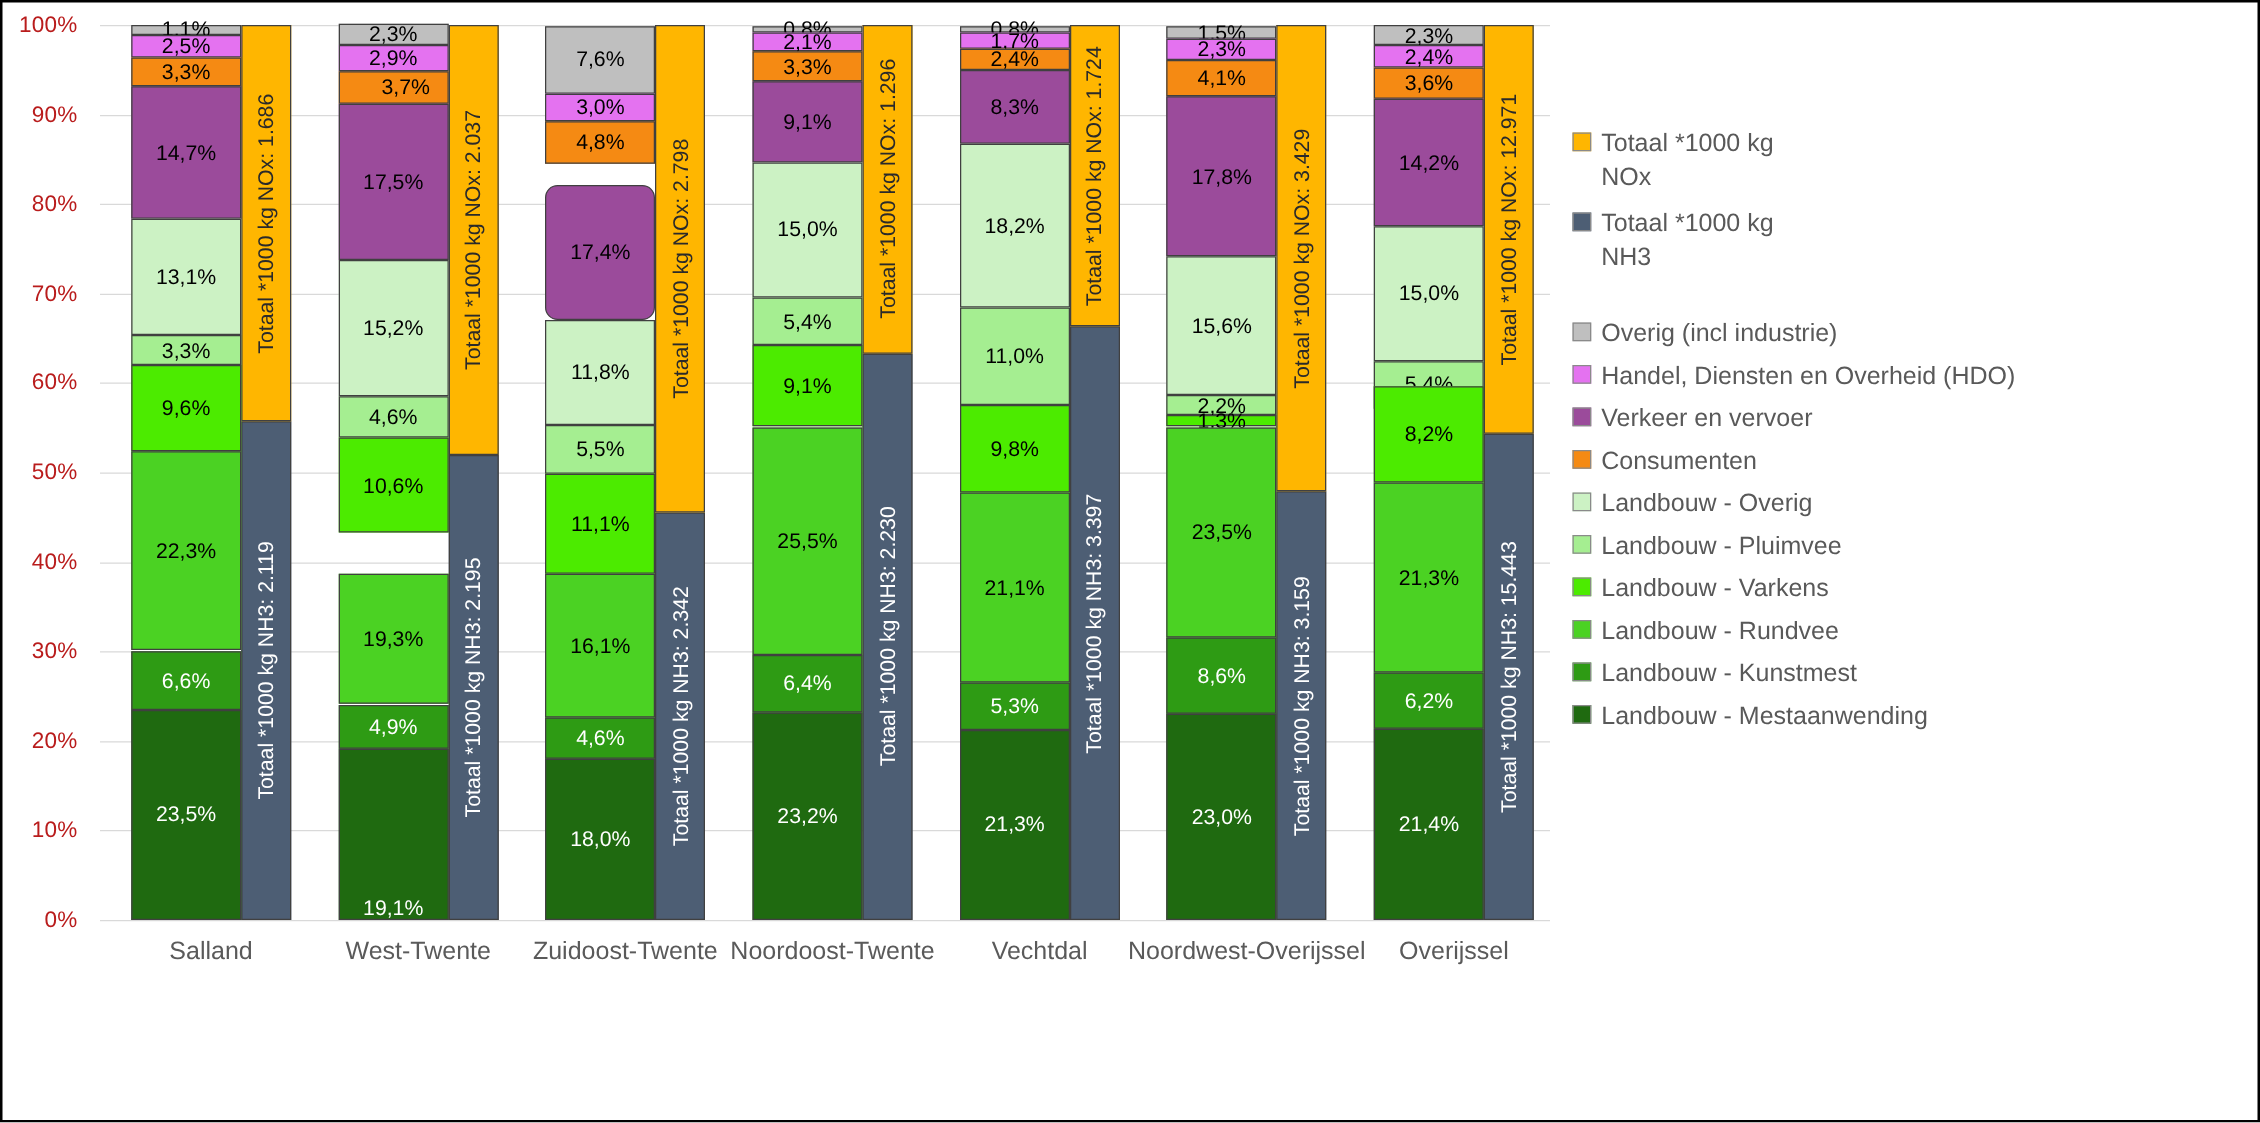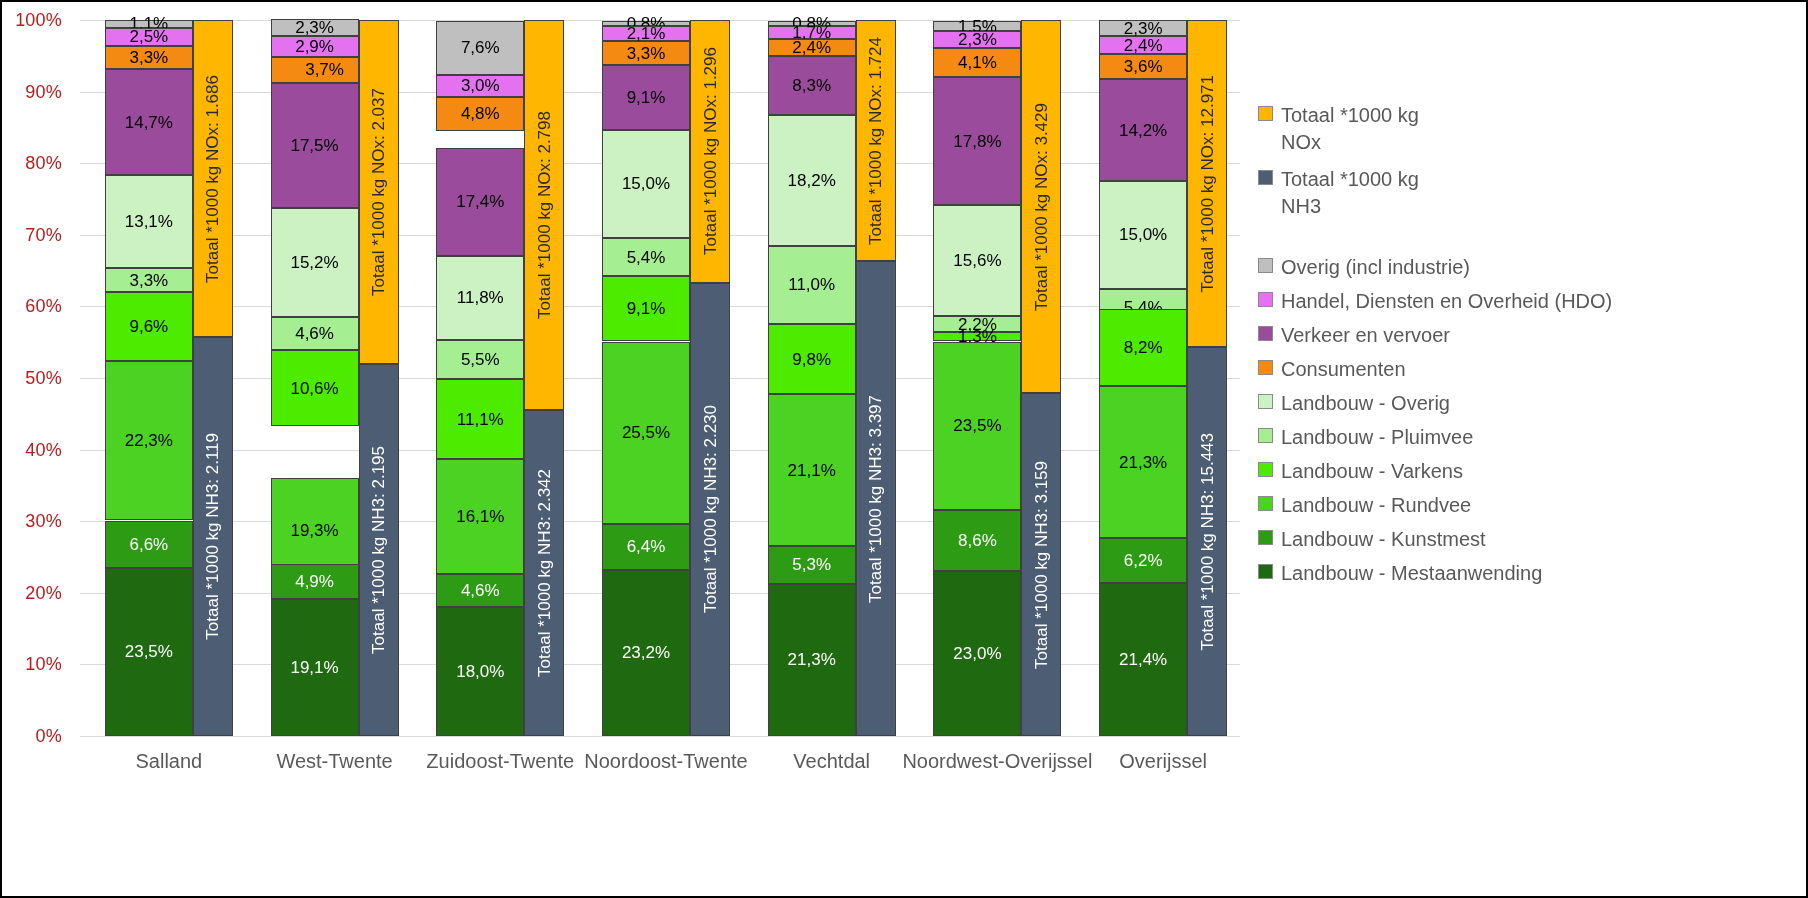--- a/index.html
+++ b/index.html
@@ -240,27 +240,27 @@
             <div class="tot-seg tot-nh3" style="background: rgb(77, 94, 116); height: 398.812px; bottom: 0px;">
               <span class="tot-label">Totaal *1000 kg NH3: 2.119</span>
             </div>
             <div class="tot-seg tot-nox" style="background: rgb(255, 182, 0); height: 317.188px; bottom: 398.812px;">
               <span class="tot-label">Totaal *1000 kg NOx: 1.686</span>
             </div>
           </div>
         </div>
         <div class="group" style="left: 190.571px; width: 128px;">
           <div class="bar bar-pct">
-            <div class="seg" style="background: rgb(31, 106, 16); height: 136.756px; bottom: 0px; z-index: 20;">
+            <div class="seg" style="background: rgb(31, 106, 16); height: 136.756px; bottom: 0px; z-index: 20; align-items: flex-end;">
               <span class="seg-label light">19,1%</span>
             </div>
             <div class="seg" style="background: rgb(46, 155, 20); height: 35.084px; bottom: 136.756px; z-index: 19;">
               <span class="seg-label light">4,9%</span>
             </div>
-            <div class="seg" style="background: rgb(75, 210, 35); height: 104px; bottom: 154px; z-index: 18;">
+            <div class="seg" style="background: rgb(75, 210, 35); height: 104px; bottom: 173px; z-index: 18;">
               <span class="seg-label">19,3%</span>
             </div>
             <div class="seg" style="background: rgb(76, 235, 0); height: 75.896px; bottom: 310.028px; z-index: 17;">
               <span class="seg-label">10,6%</span>
             </div>
             <div class="seg" style="background: rgb(165, 238, 145); height: 32.936px; bottom: 385.924px; z-index: 16;">
               <span class="seg-label">4,6%</span>
             </div>
             <div class="seg" style="background: rgb(204, 242, 196); height: 108.832px; bottom: 418.86px; z-index: 15;">
               <span class="seg-label">15,2%</span>
@@ -300,21 +300,21 @@
             </div>
             <div class="seg" style="background: rgb(76, 235, 0); height: 79.476px; bottom: 277.092px; z-index: 17;">
               <span class="seg-label">11,1%</span>
             </div>
             <div class="seg" style="background: rgb(165, 238, 145); height: 39.38px; bottom: 356.568px; z-index: 16;">
               <span class="seg-label">5,5%</span>
             </div>
             <div class="seg" style="background: rgb(204, 242, 196); height: 84.488px; bottom: 395.948px; z-index: 15;">
               <span class="seg-label">11,8%</span>
             </div>
-            <div class="seg" style="background: rgb(155, 75, 155); height: 108px; bottom: 480.436px; z-index: 14;">
+            <div class="seg" style="background: rgb(155, 75, 155); height: 108px; bottom: 480.436px; z-index: 14; border-radius: 10px;">
               <span class="seg-label">17,4%</span>
             </div>
             <div class="seg" style="background: rgb(245, 138, 19); height: 34.368px; bottom: 605.02px; z-index: 13;">
               <span class="seg-label">4,8%</span>
             </div>
             <div class="seg" style="background: rgb(228, 114, 240); height: 21.48px; bottom: 639.388px; z-index: 12;">
               <span class="seg-label">3,0%</span>
             </div>
             <div class="seg" style="background: rgb(191, 191, 191); height: 54.416px; bottom: 660.868px; z-index: 11;">
               <span class="seg-label">7,6%</span>

